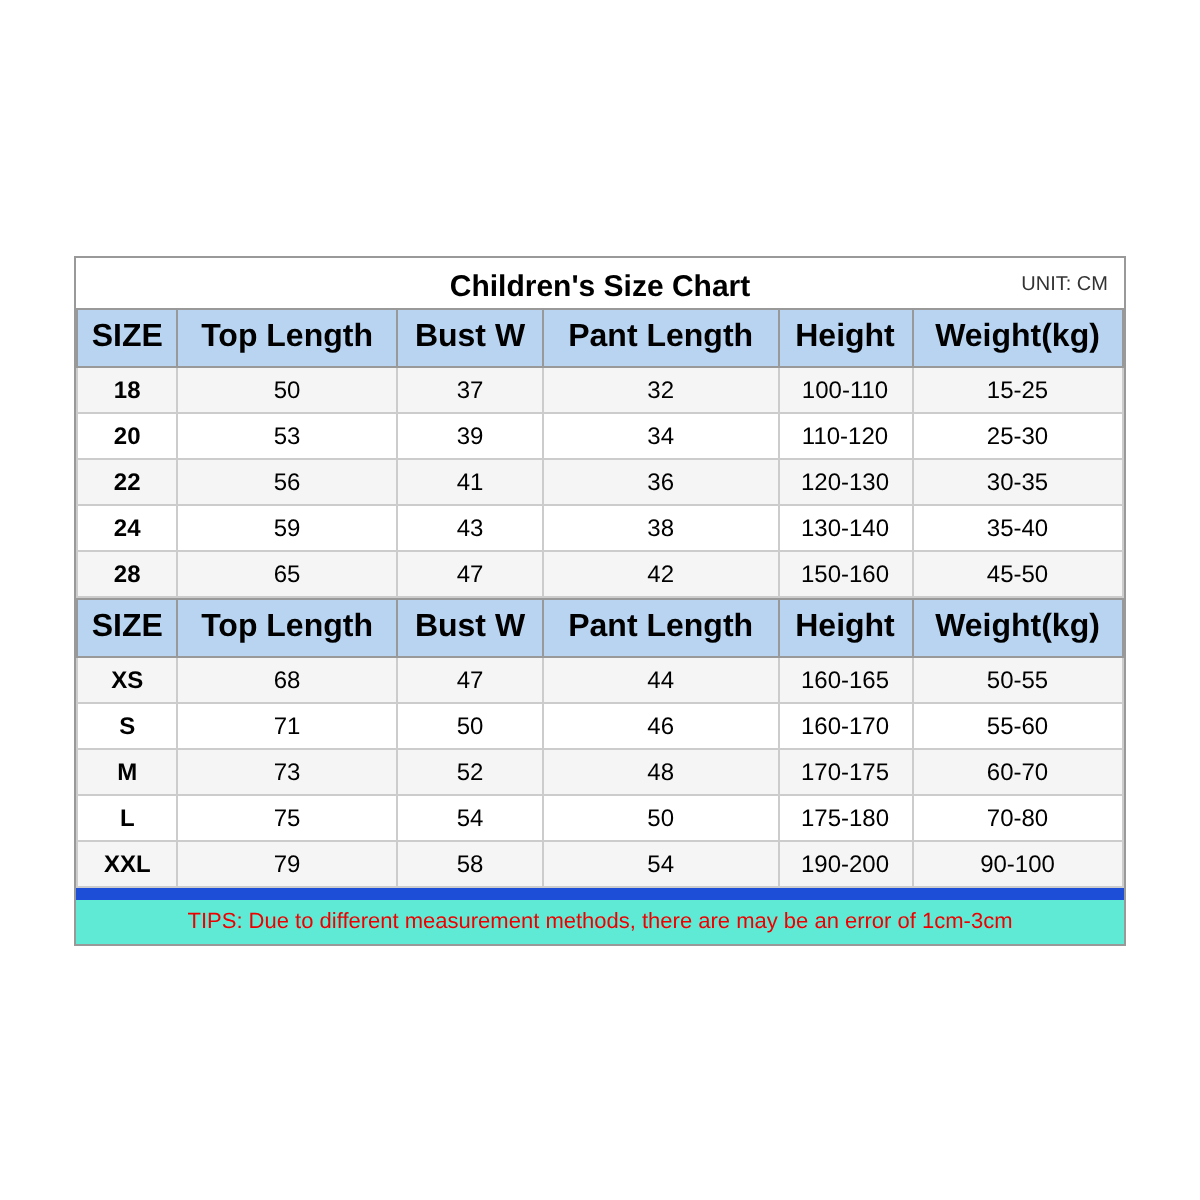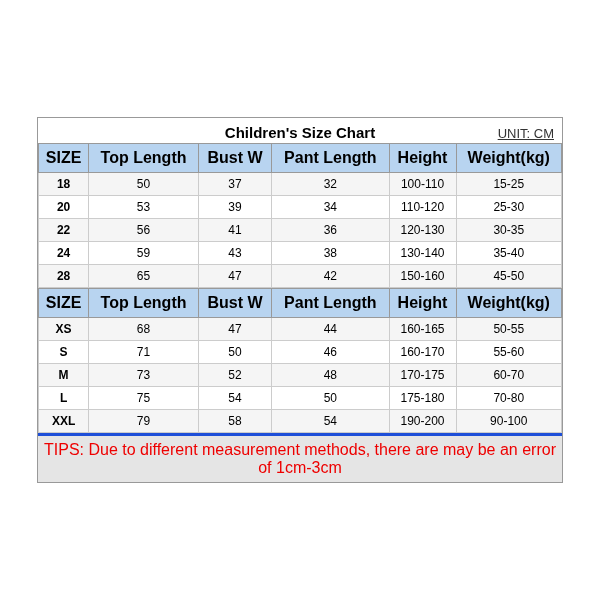--- a/index.html
+++ b/index.html
@@ -9,38 +9,37 @@
       background: #fff;
       font-family: Arial, sans-serif;
       font-size: 13px;
       display: flex;
       align-items: center;
       justify-content: center;
     }
     .chart-container {
       width: 526px;
       border: 1px solid #999;
-      background: #e5e5e5;
+      background: #5eead4;
     }
     .section-title {
       text-align: center;
       font-weight: bold;
       font-size: 15px;
       padding: 6px 0 2px;
       background: #fff;
       position: relative;
     }
     .unit-label {
       position: absolute;
       right: 8px;
       top: 8px;
-      font-size: 13px;
+      font-size: 10px;
       font-weight: normal;
       color: #333;
-      text-decoration: underline;
     }
     table {
       width: 100%;
       border-collapse: collapse;
     }
     thead tr th {
       background: #b8d4f0;
       border: 1px solid #999;
       padding: 5px 3px;
       text-align: center;
@@ -65,24 +64,24 @@
     .adult-title {
       text-align: center;
       font-weight: bold;
       font-size: 15px;
       padding: 6px 0 2px;
       background: #fff;
       border-top: 2px solid #999;
     }
     .tips {
       text-align: center;
-      font-size: 16px;
+      font-size: 11px;
       color: #e00;
       padding: 5px 4px;
-      border-top: 3px solid #1d4ed8;
+      border-top: 6px solid #1d4ed8;
     }
   </style>
 </head>
 <body>
 
 <div class="chart-container">
 
   <div class="section-title">
     <span>Children's Size Chart</span>
     <span class="unit-label">UNIT: CM</span>

